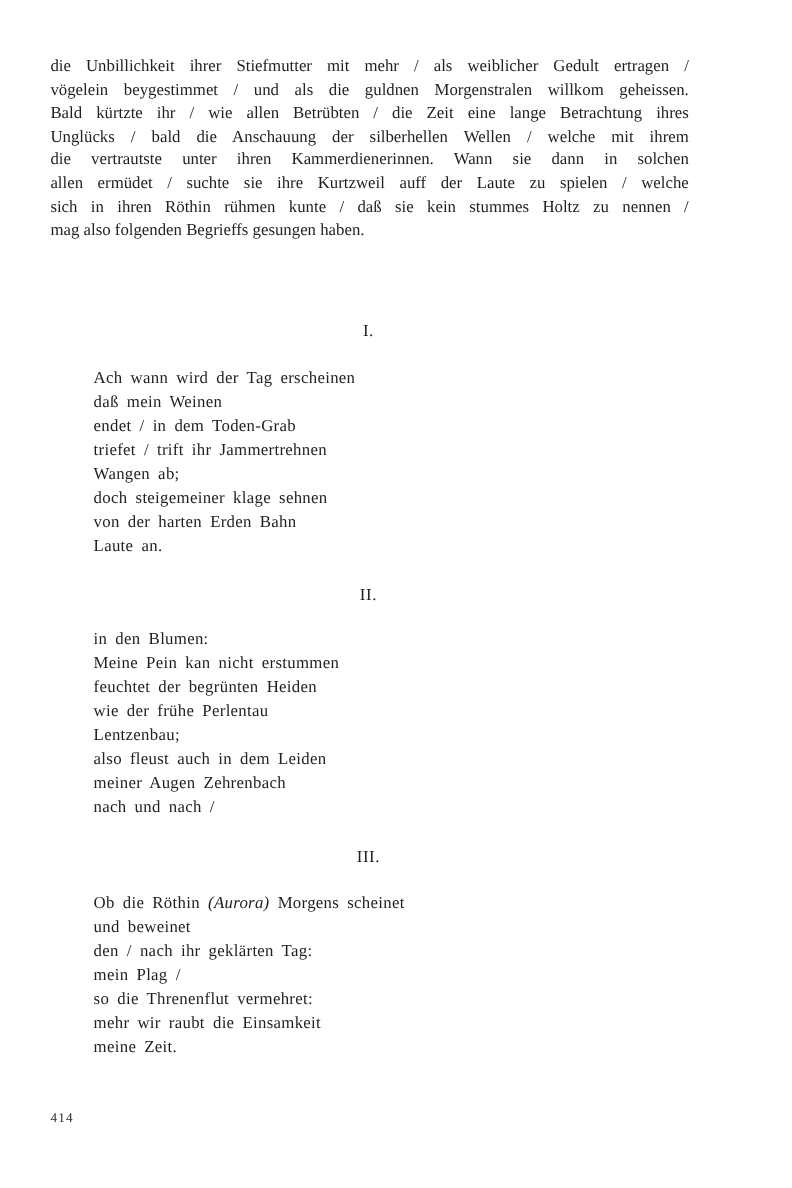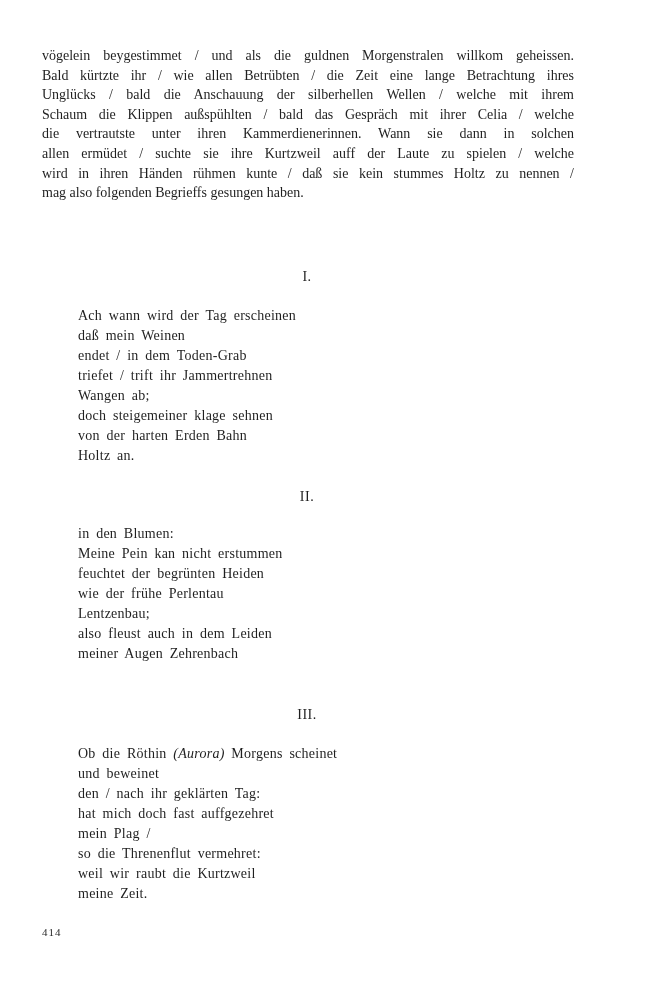--- a/index.html
+++ b/index.html
@@ -60,63 +60,63 @@
     letter-spacing: 1px;
     color: #2a2a2a;
   }
 </style>
 </head>
 <body>
 
 <div class="page">
 
   <div class="prose">
+      <div class="text-line">die Unbillichkeit ihrer Stiefmutter mit mehr / als weiblicher Gedult ertragen /</div>
       <div class="text-line">vögelein beygestimmet / und als die guldnen Morgenstralen willkom geheissen.</div>
       <div class="text-line">Bald kürtzte ihr / wie allen Betrübten / die Zeit eine lange Betrachtung ihres</div>
       <div class="text-line">Unglücks / bald die Anschauung der silberhellen Wellen / welche mit ihrem</div>
-      <div class="text-line">Schaum die Klippen außspühlten / bald das Gespräch mit ihrer Celia / welche</div>
       <div class="text-line">die vertrautste unter ihren Kammerdienerinnen. Wann sie dann in solchen</div>
       <div class="text-line">allen ermüdet / suchte sie ihre Kurtzweil auff der Laute zu spielen / welche</div>
-      <div class="text-line">wird in ihren Händen rühmen kunte / daß sie kein stummes Holtz zu nennen /</div>
+      <div class="text-line">sich in ihren Röthin rühmen kunte / daß sie kein stummes Holtz zu nennen /</div>
       <div class="text-line">mag also folgenden Begrieffs gesungen haben.</div>
     </div>
 
   <div class="section-heading" style="top:267px">I.</div>
 
   <div class="stanza" style="top:306px">
       <div class="text-line">Ach wann wird der Tag erscheinen</div>
       <div class="text-line">daß mein Weinen</div>
       <div class="text-line">endet / in dem Toden-Grab</div>
       <div class="text-line">triefet / trift ihr Jammertrehnen</div>
       <div class="text-line">Wangen ab;</div>
       <div class="text-line">doch steigemeiner klage sehnen</div>
       <div class="text-line">von der harten Erden Bahn</div>
-      <div class="text-line">Holtz an.</div>
+      <div class="text-line">Laute an.</div>
     </div>
 
   <div class="section-heading" style="top:487px">II.</div>
 
   <div class="stanza" style="top:524px">
       <div class="text-line">in den Blumen:</div>
       <div class="text-line">Meine Pein kan nicht erstummen</div>
       <div class="text-line">feuchtet der begrünten Heiden</div>
       <div class="text-line">wie der frühe Perlentau</div>
       <div class="text-line">Lentzenbau;</div>
       <div class="text-line">also fleust auch in dem Leiden</div>
       <div class="text-line">meiner Augen Zehrenbach</div>
+      <div class="text-line">nach und nach /</div>
     </div>
 
   <div class="section-heading" style="top:705px">III.</div>
 
   <div class="stanza" style="top:744px">
       <div class="text-line"><span>Ob die Röthin </span><i>(Aurora)</i><span> Morgens scheinet</span></div>
       <div class="text-line">und beweinet</div>
       <div class="text-line">den / nach ihr geklärten Tag:</div>
-      <div class="text-line">hat mich doch fast auffgezehret</div>
       <div class="text-line">mein Plag /</div>
       <div class="text-line">so die Threnenflut vermehret:</div>
-      <div class="text-line">weil wir raubt die Kurtzweil</div>
+      <div class="text-line">mehr wir raubt die Einsamkeit</div>
       <div class="text-line">meine Zeit.</div>
     </div>
 
   <div class="page-number">414</div>
 
 </div>
 
 </body></html>

